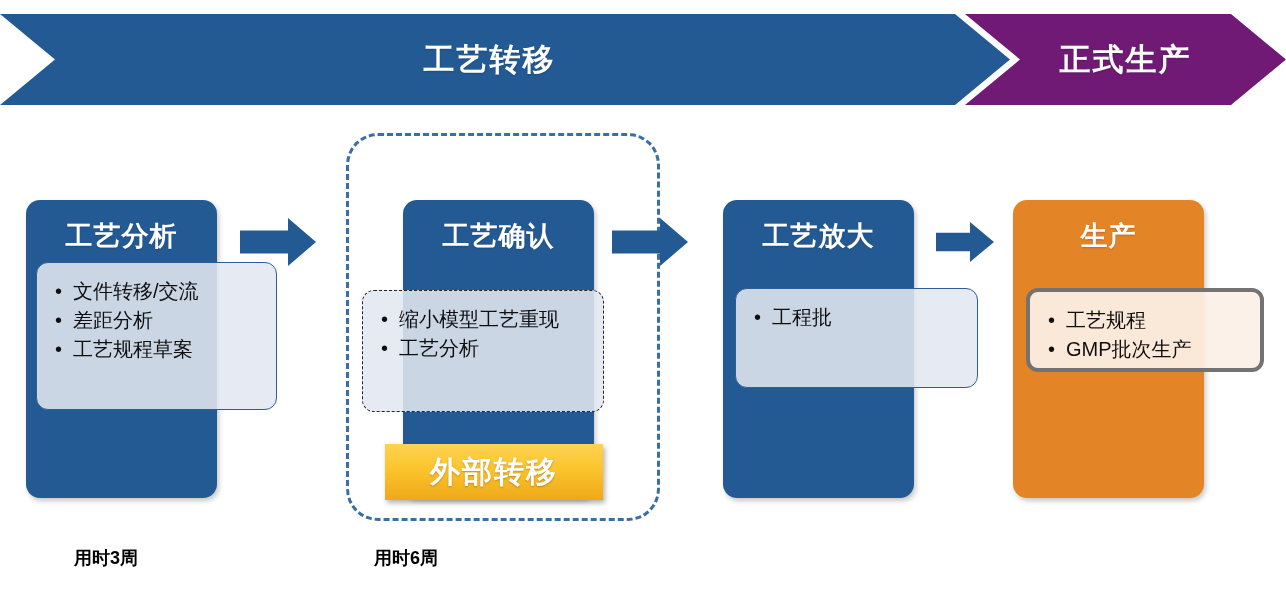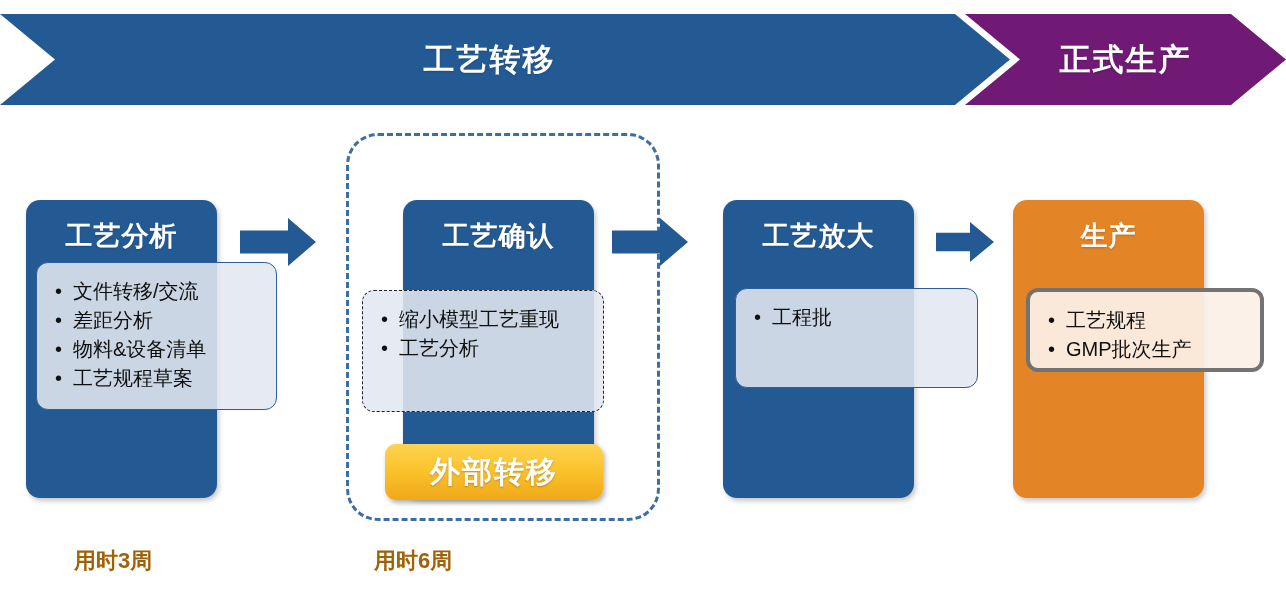--- a/index.html
+++ b/index.html
@@ -157,41 +157,41 @@
     clip-path: polygon(0 27%, 34px 27%, 34px 0, 58px 50%, 34px 100%, 34px 73%, 0 73%);
   }
 
   
   .badge-external {
     position: absolute;
     left: 385px;
     top: 444px;
     width: 218px;
     height: 56px;
-    border-radius: 11px;
+    border-radius: 0;
     background: linear-gradient(180deg, #FDD352 0%, #FBC42C 45%, #EFA81A 100%);
     box-shadow: 2px 3px 5px rgba(0,0,0,0.3);
     display: flex;
     align-items: center;
     justify-content: center;
   }
   .badge-external .badge-label {
     color: #ffffff;
     font-size: 30px;
     font-weight: bold;
     letter-spacing: 2px;
     white-space: nowrap;
     text-shadow: 0 1px 2px rgba(0,0,0,0.25);
   }
 
   
   .duration {
     position: absolute;
-    color: #a16207;
-    font-size: 22px;
+    color: #000000;
+    font-size: 18px;
     font-weight: bold;
     white-space: nowrap;
   }
 </style>
 </head>
 <body>
 
 <div id="stage">
 
   <div class="banner">
@@ -205,21 +205,20 @@
 
   <div class="dashed-group"></div>
 
   <div class="card blue" style="left:26px; top:200px; width:191px; height:298px;">
     <div class="card-title">工艺分析</div>
   </div>
   <div class="callout solid-border" style="left:36px; top:262px; width:241px; height:148px;">
     <ul>
       <li>文件转移/交流</li>
       <li>差距分析</li>
-      <li>物料&amp;设备清单</li>
       <li>工艺规程草案</li>
     </ul>
   </div>
 
   <div class="arrow big" style="left:240px; top:218px;"></div>
 
   <div class="card blue" style="left:367px; top:200px; width:191px; height:298px;margin-left:36px;">
     <div class="card-title">工艺确认</div>
   </div>
   <div class="callout dashed-border" style="left:362px; top:290px; width:242px; height:122px;">

